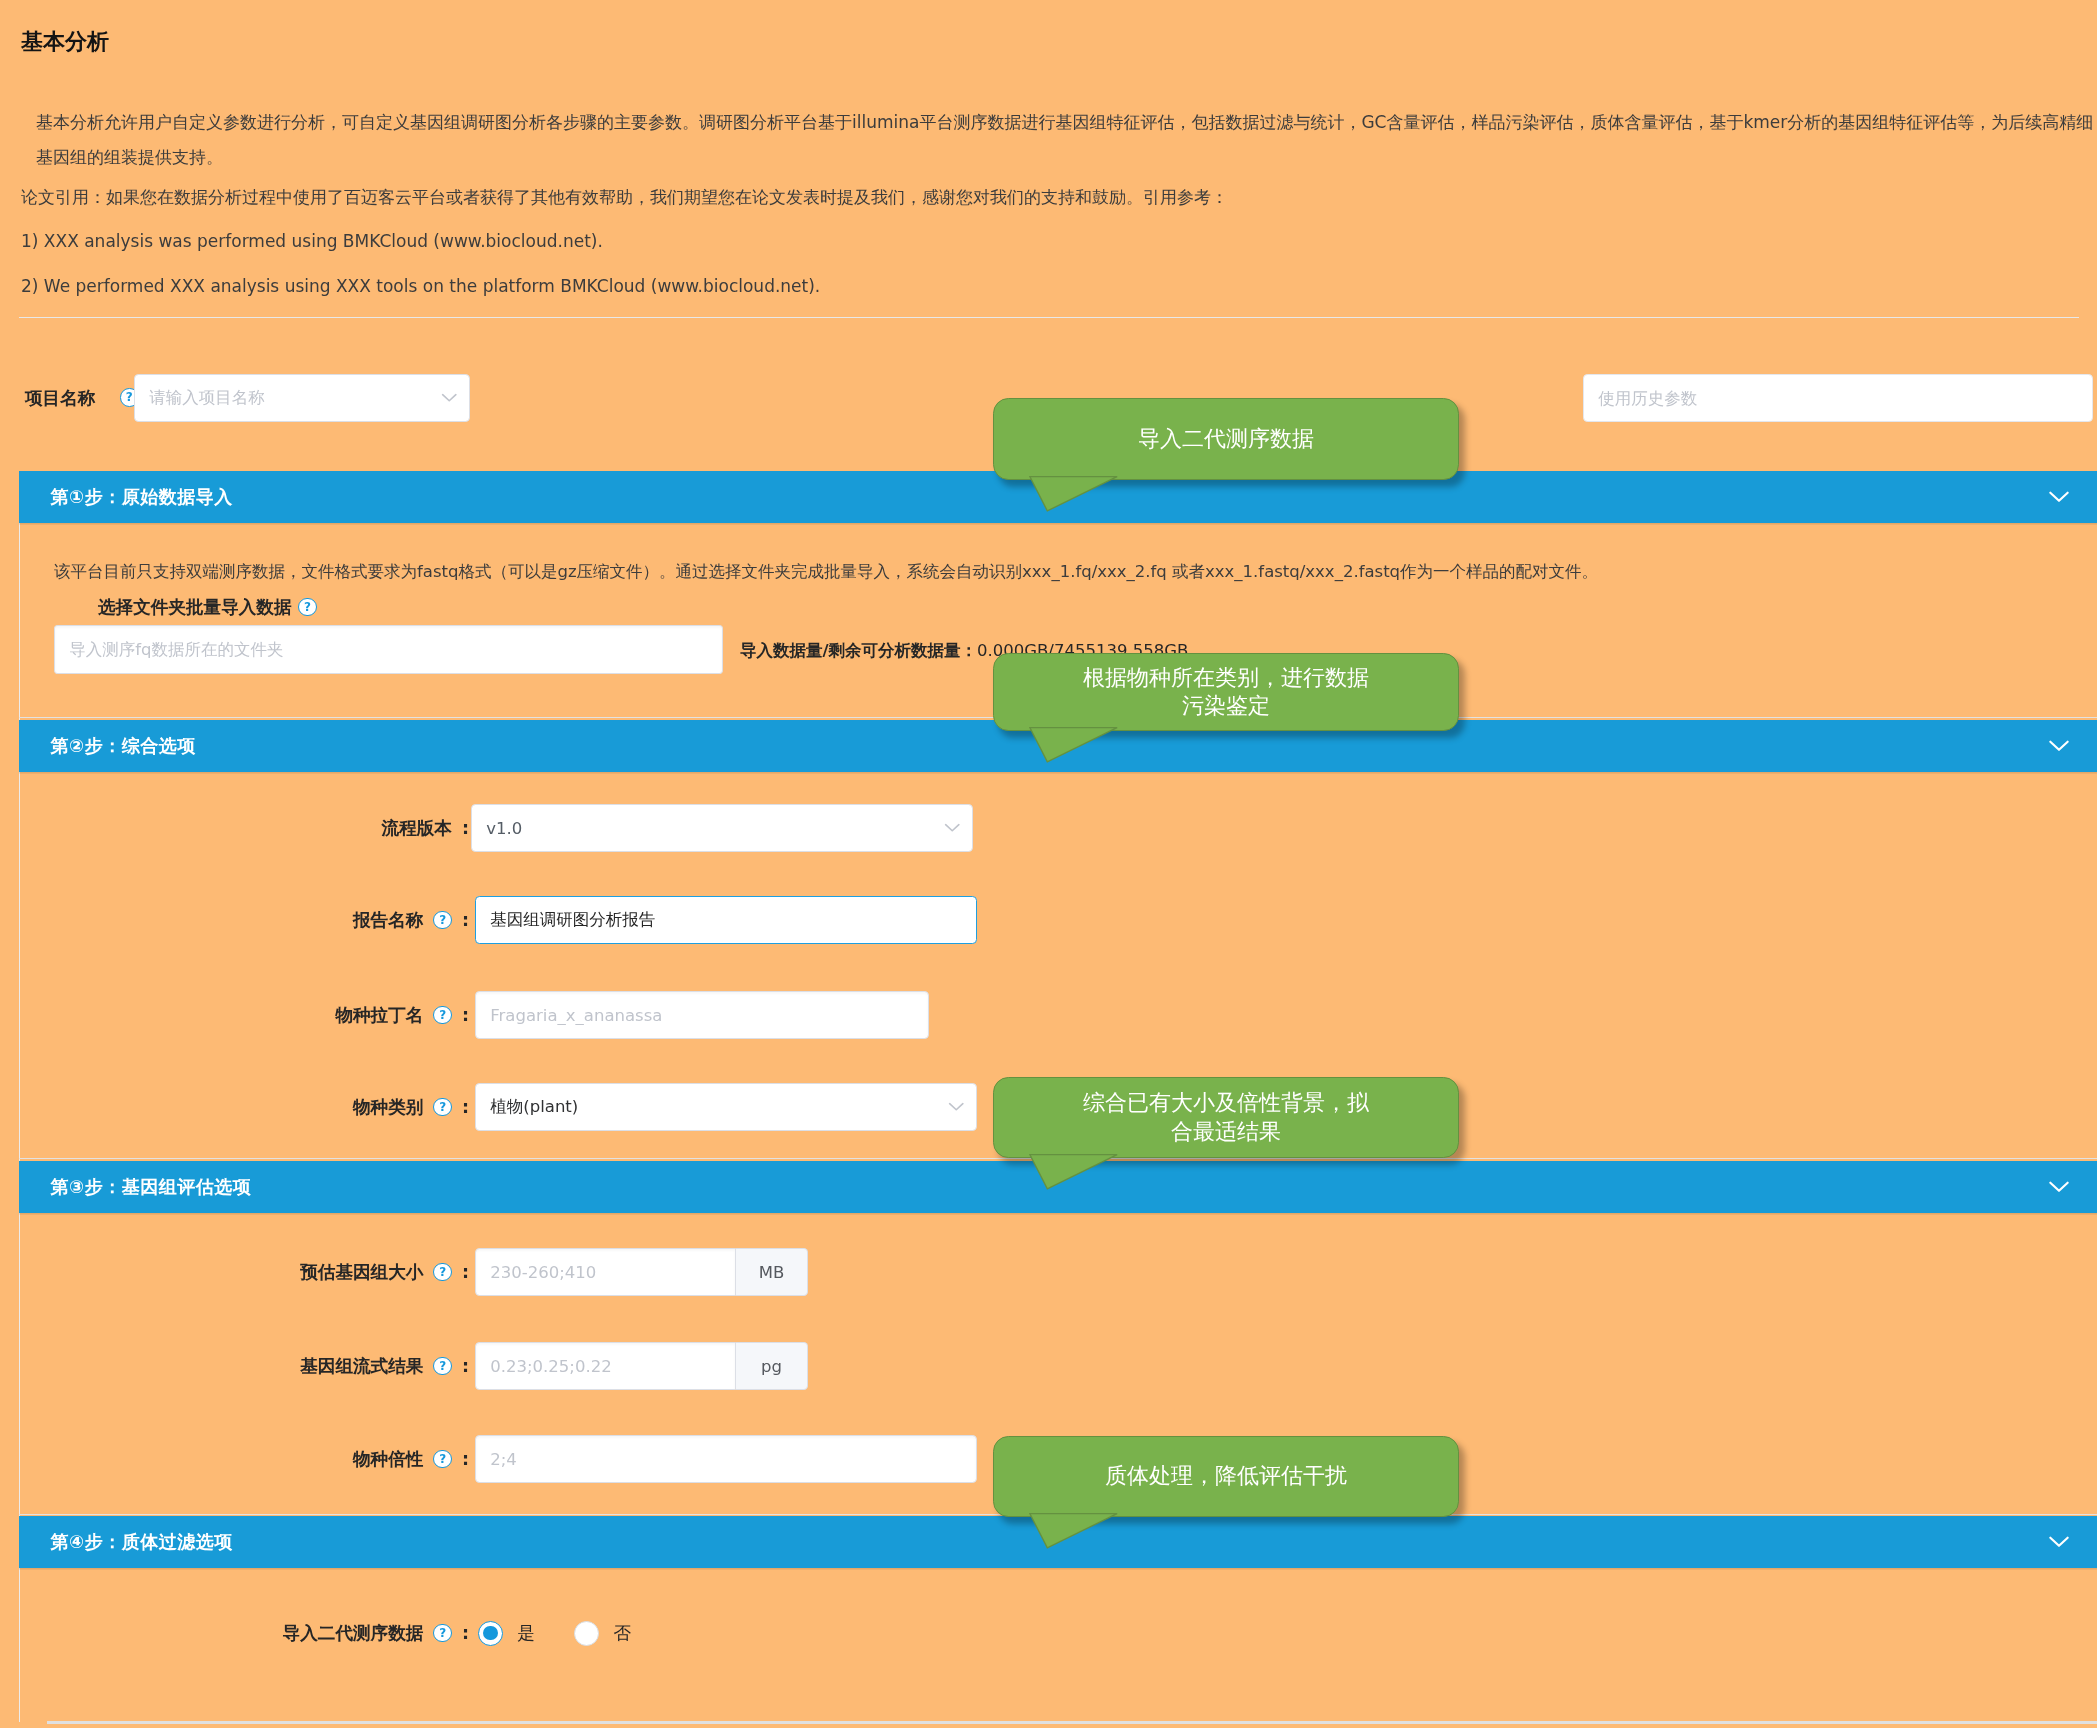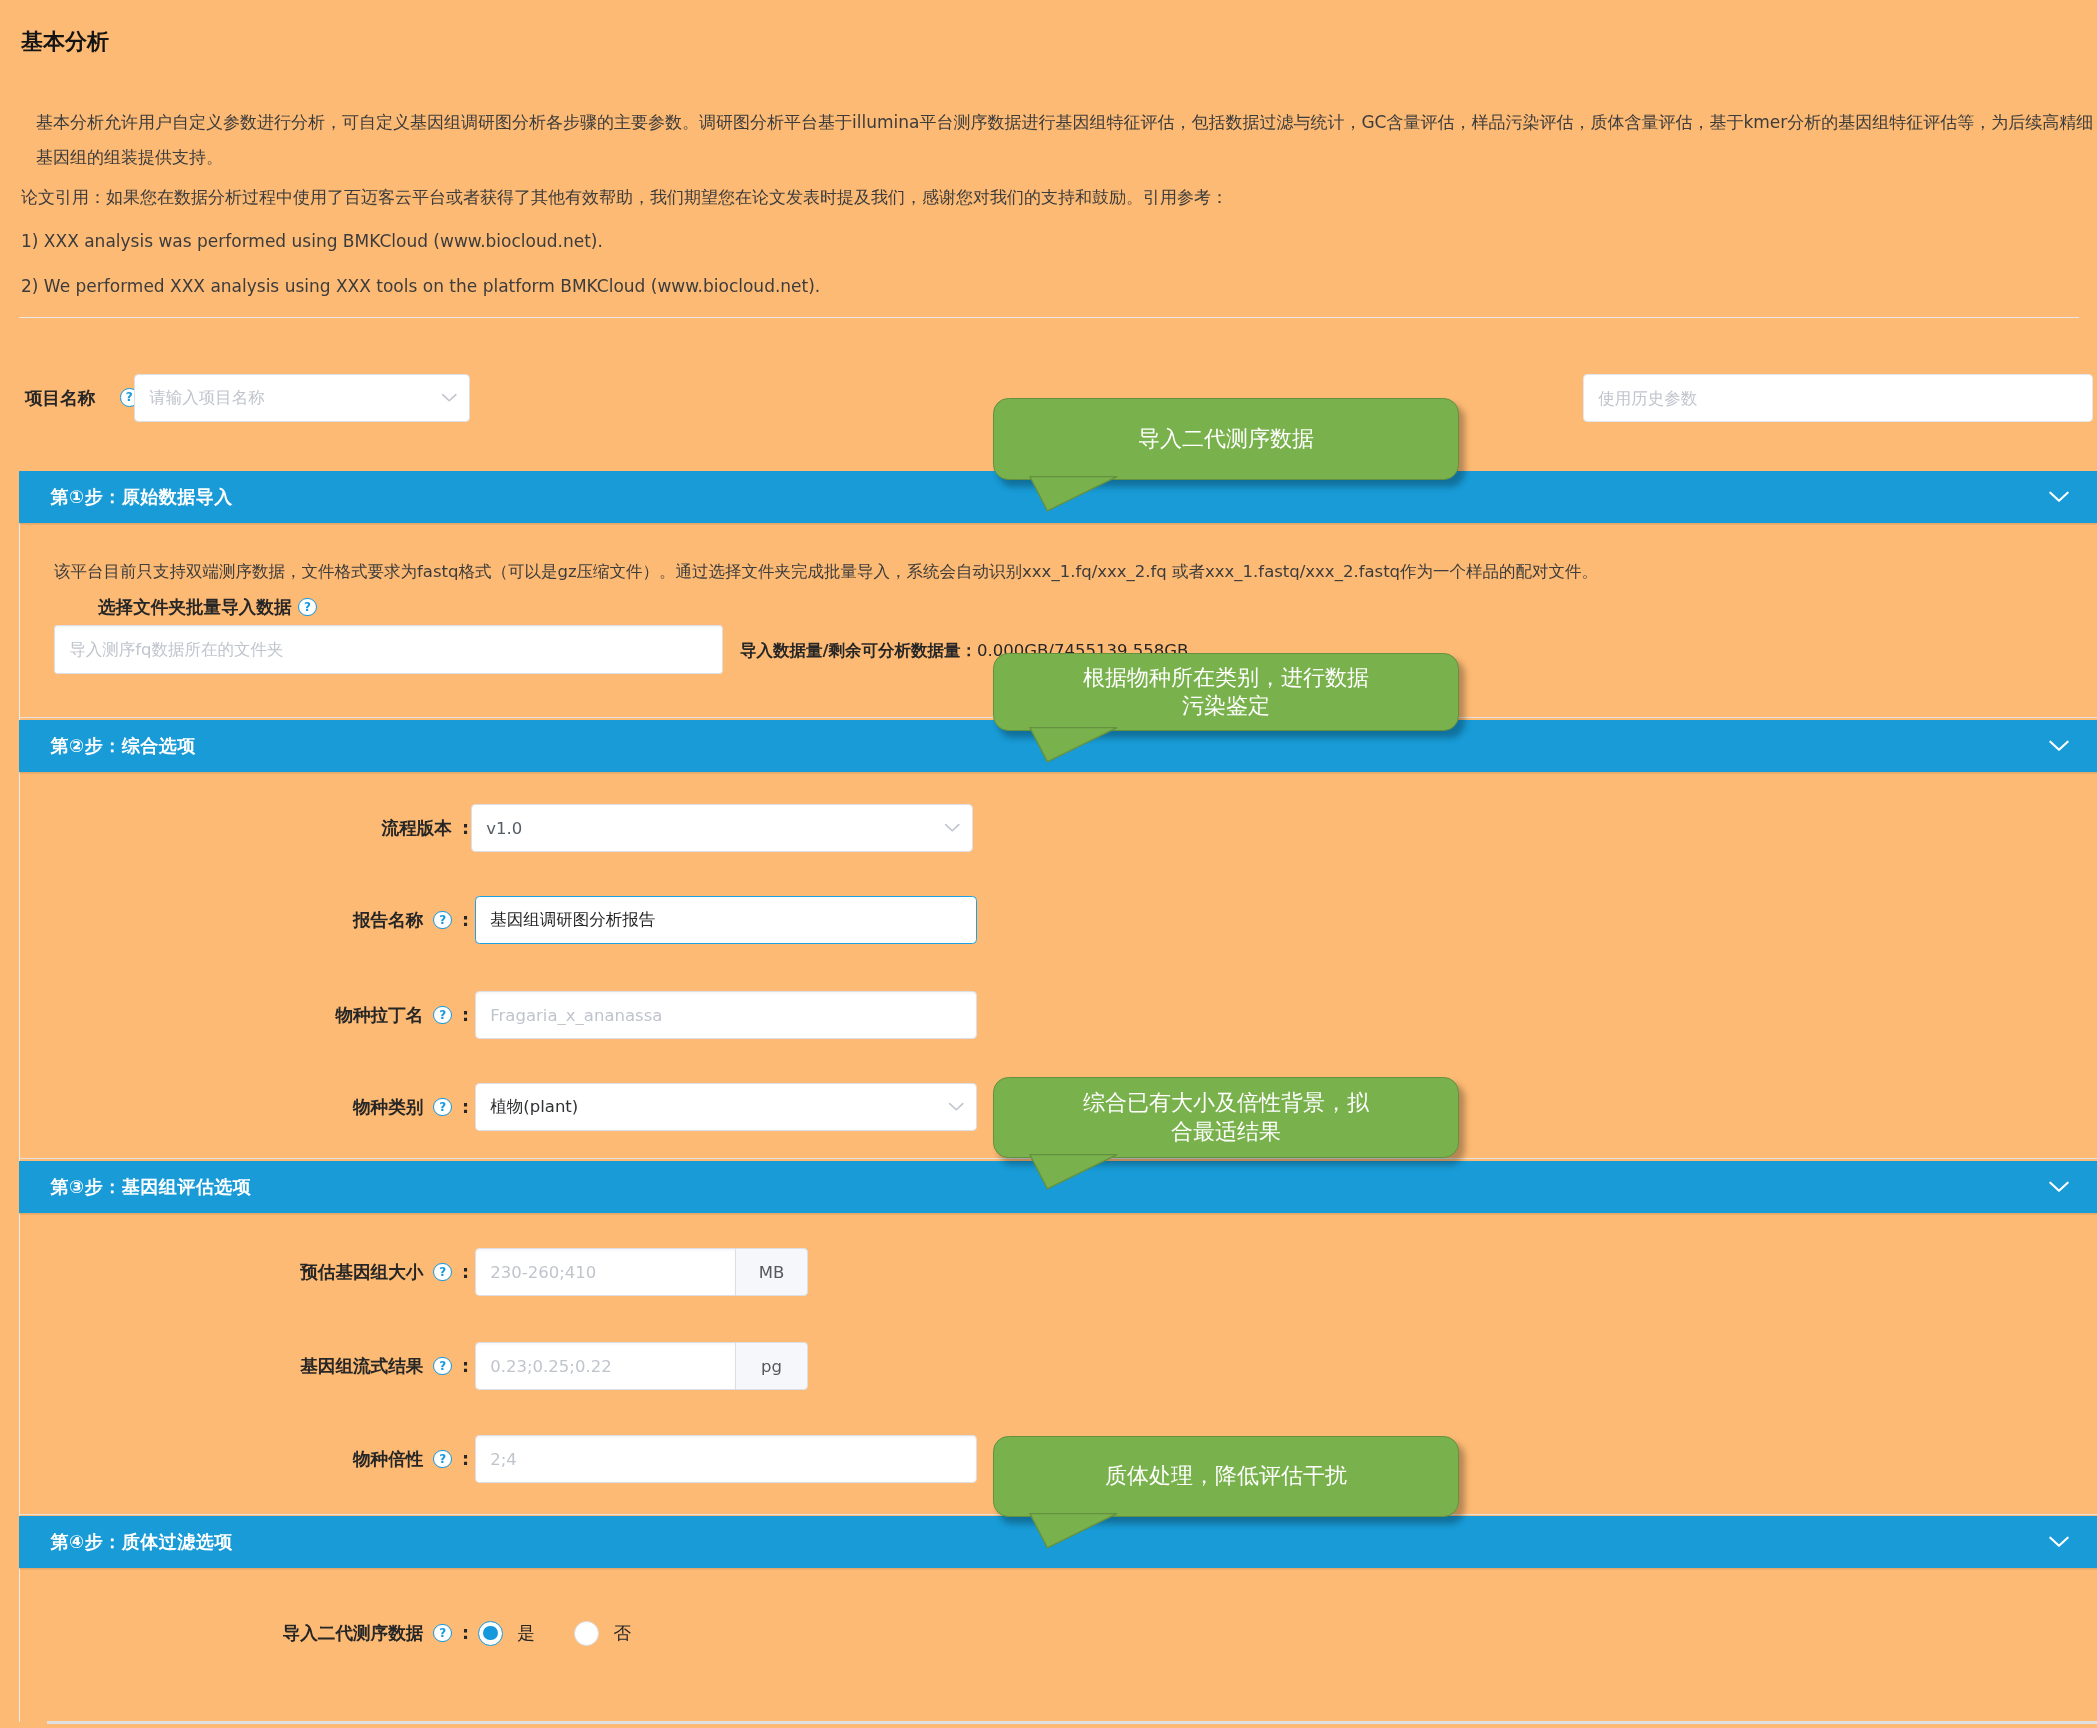--- a/index.html
+++ b/index.html
@@ -153,21 +153,21 @@
     <span class="help">?</span>
       <span>:</span>
   </div>
   <input class="tbox focused" style="left: 475px; top: 896px; width: 502px; height: 48px;" value="基因组调研图分析报告">
 
   <div class="lrow-label" style="top:991px;">
     <span>物种拉丁名</span>
     <span class="help">?</span>
       <span>:</span>
   </div>
-  <input class="tbox" style="left: 475px; top: 991px; width: 502px; height: 48px;" placeholder="Fragaria_x_ananassa">
+  <input class="tbox" style="left: 475px; top: 991px; width: 454px; height: 48px;" placeholder="Fragaria_x_ananassa">
 
   <div class="lrow-label" style="top:1083px;">
     <span>物种类别</span>
     <span class="help">?</span>
       <span>:</span>
   </div>
   <div class="selectbox" style="left:475px; top:1083px; width:502px; height:48px;">
     <span class="val-dark">植物(plant)</span>
     <span style="display:flex;">
       <svg width="16.5" height="10" viewBox="0 0 30 18">

